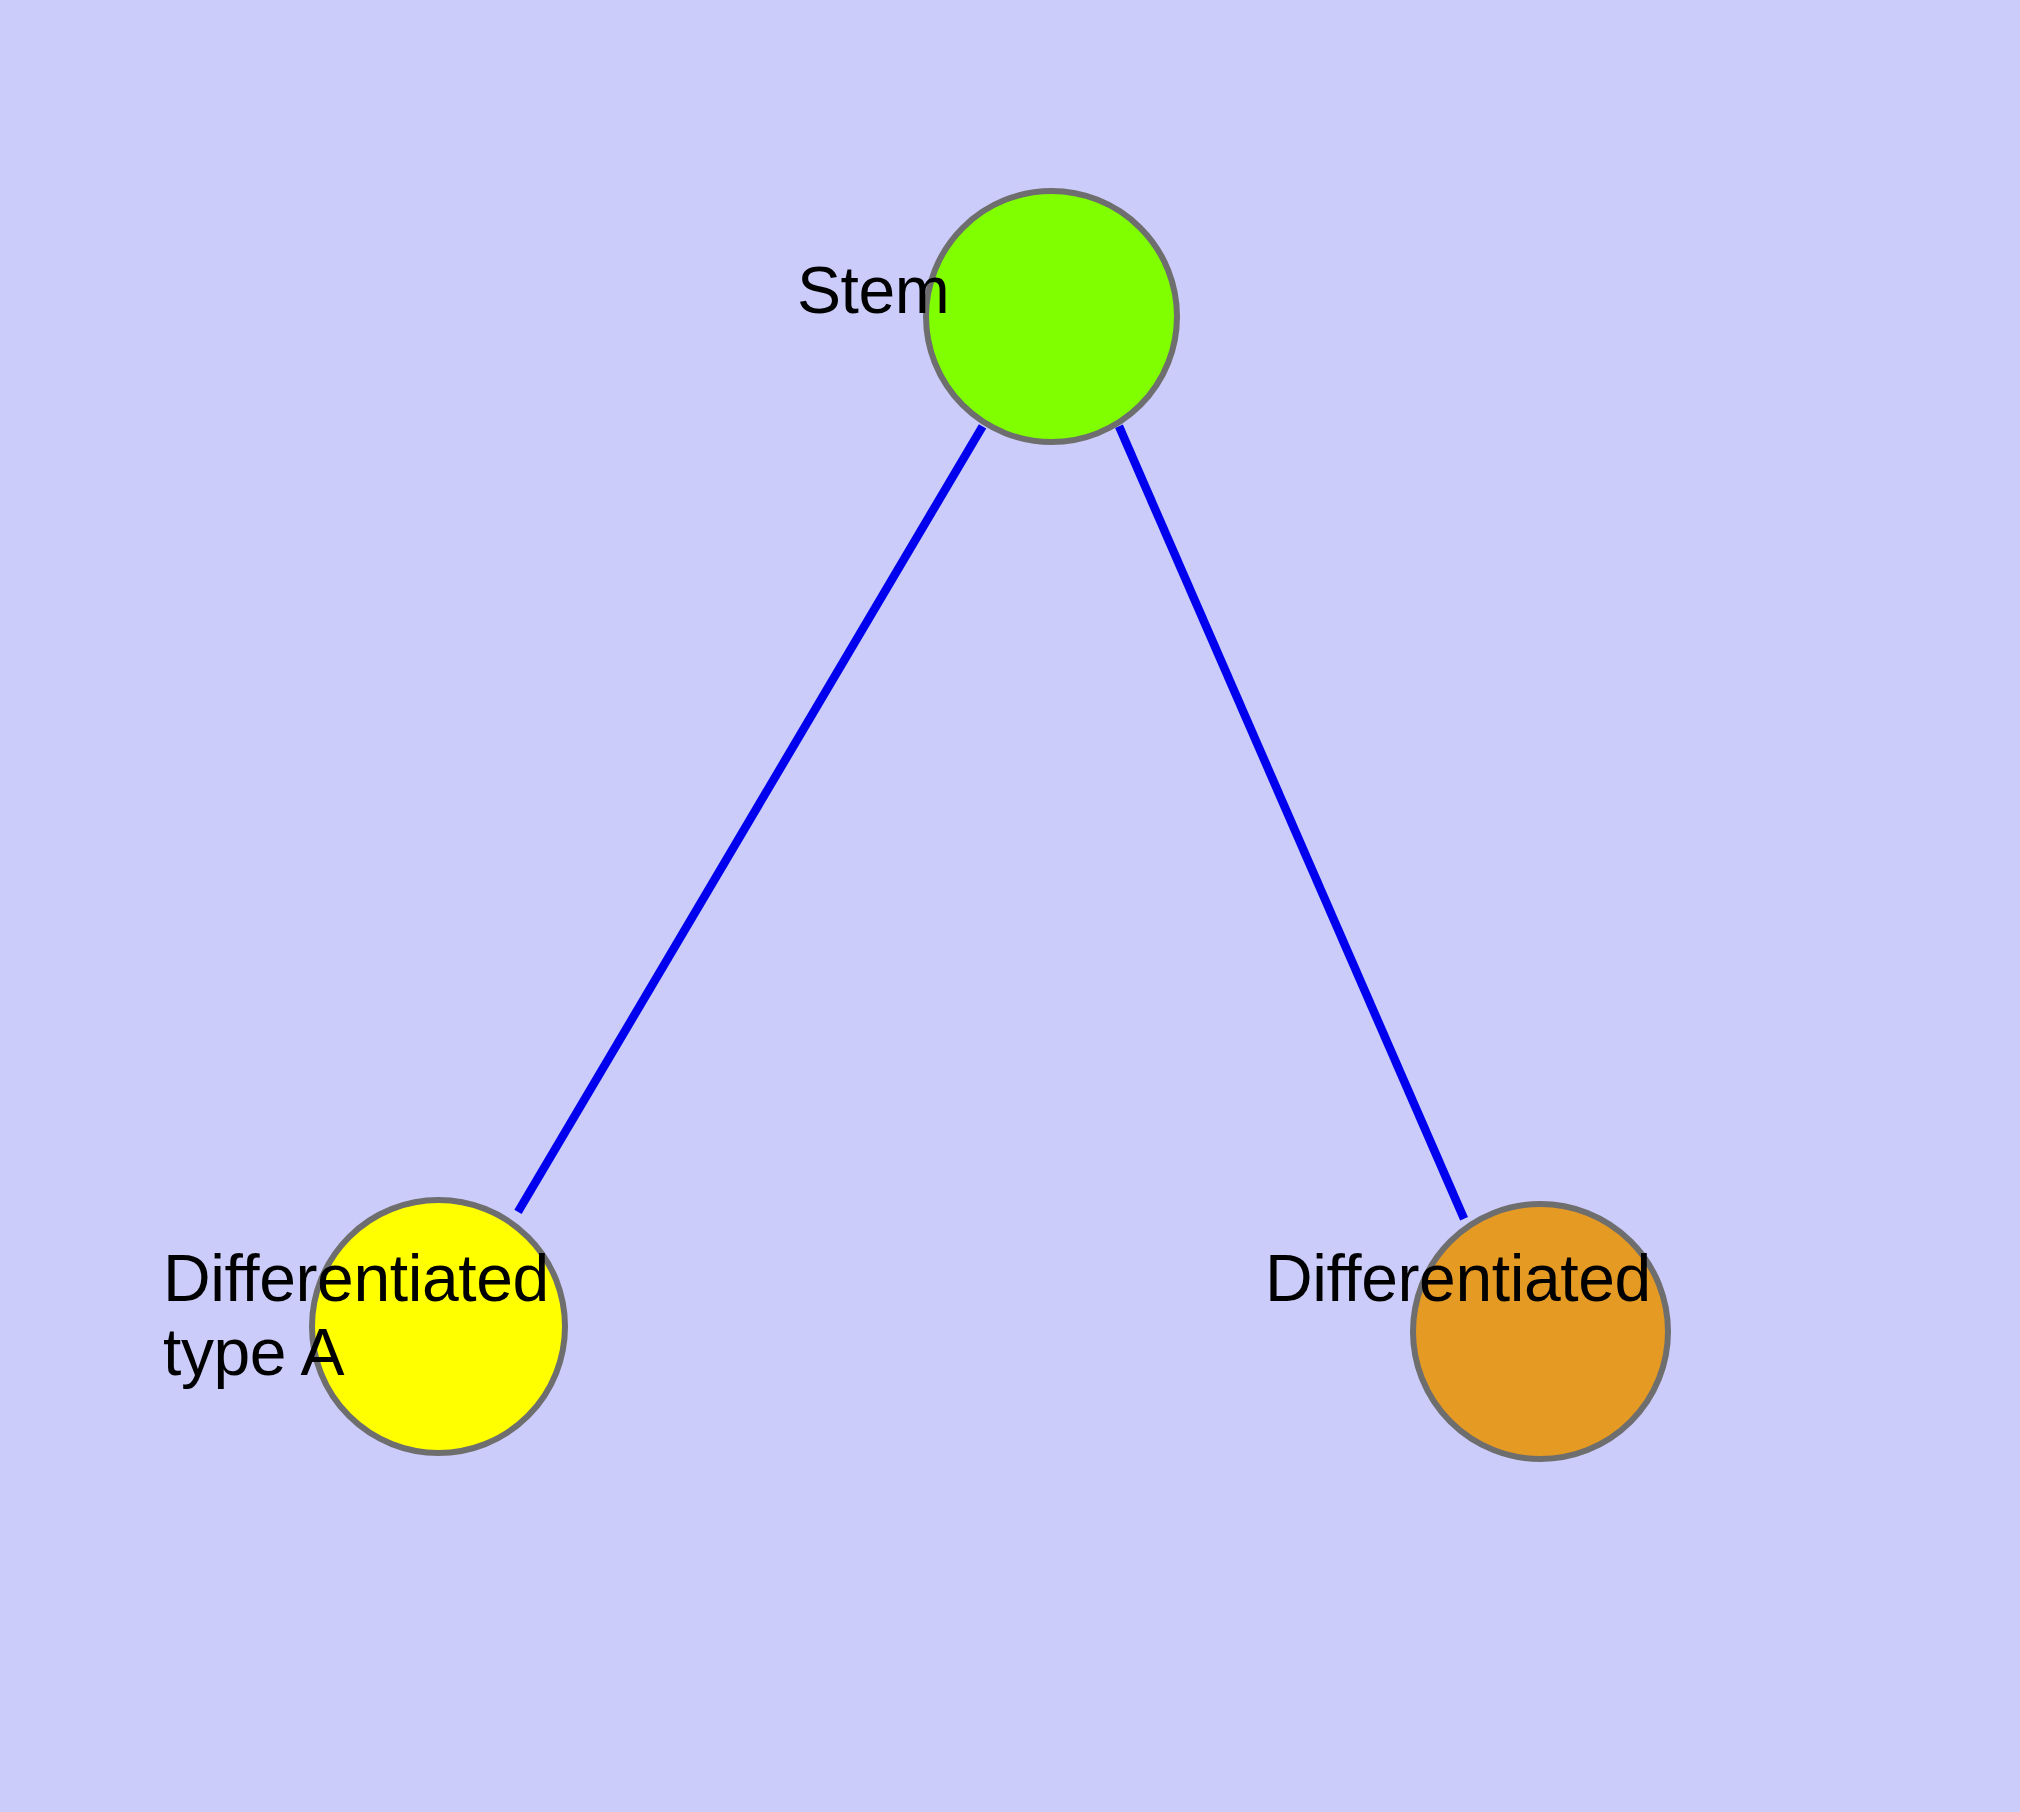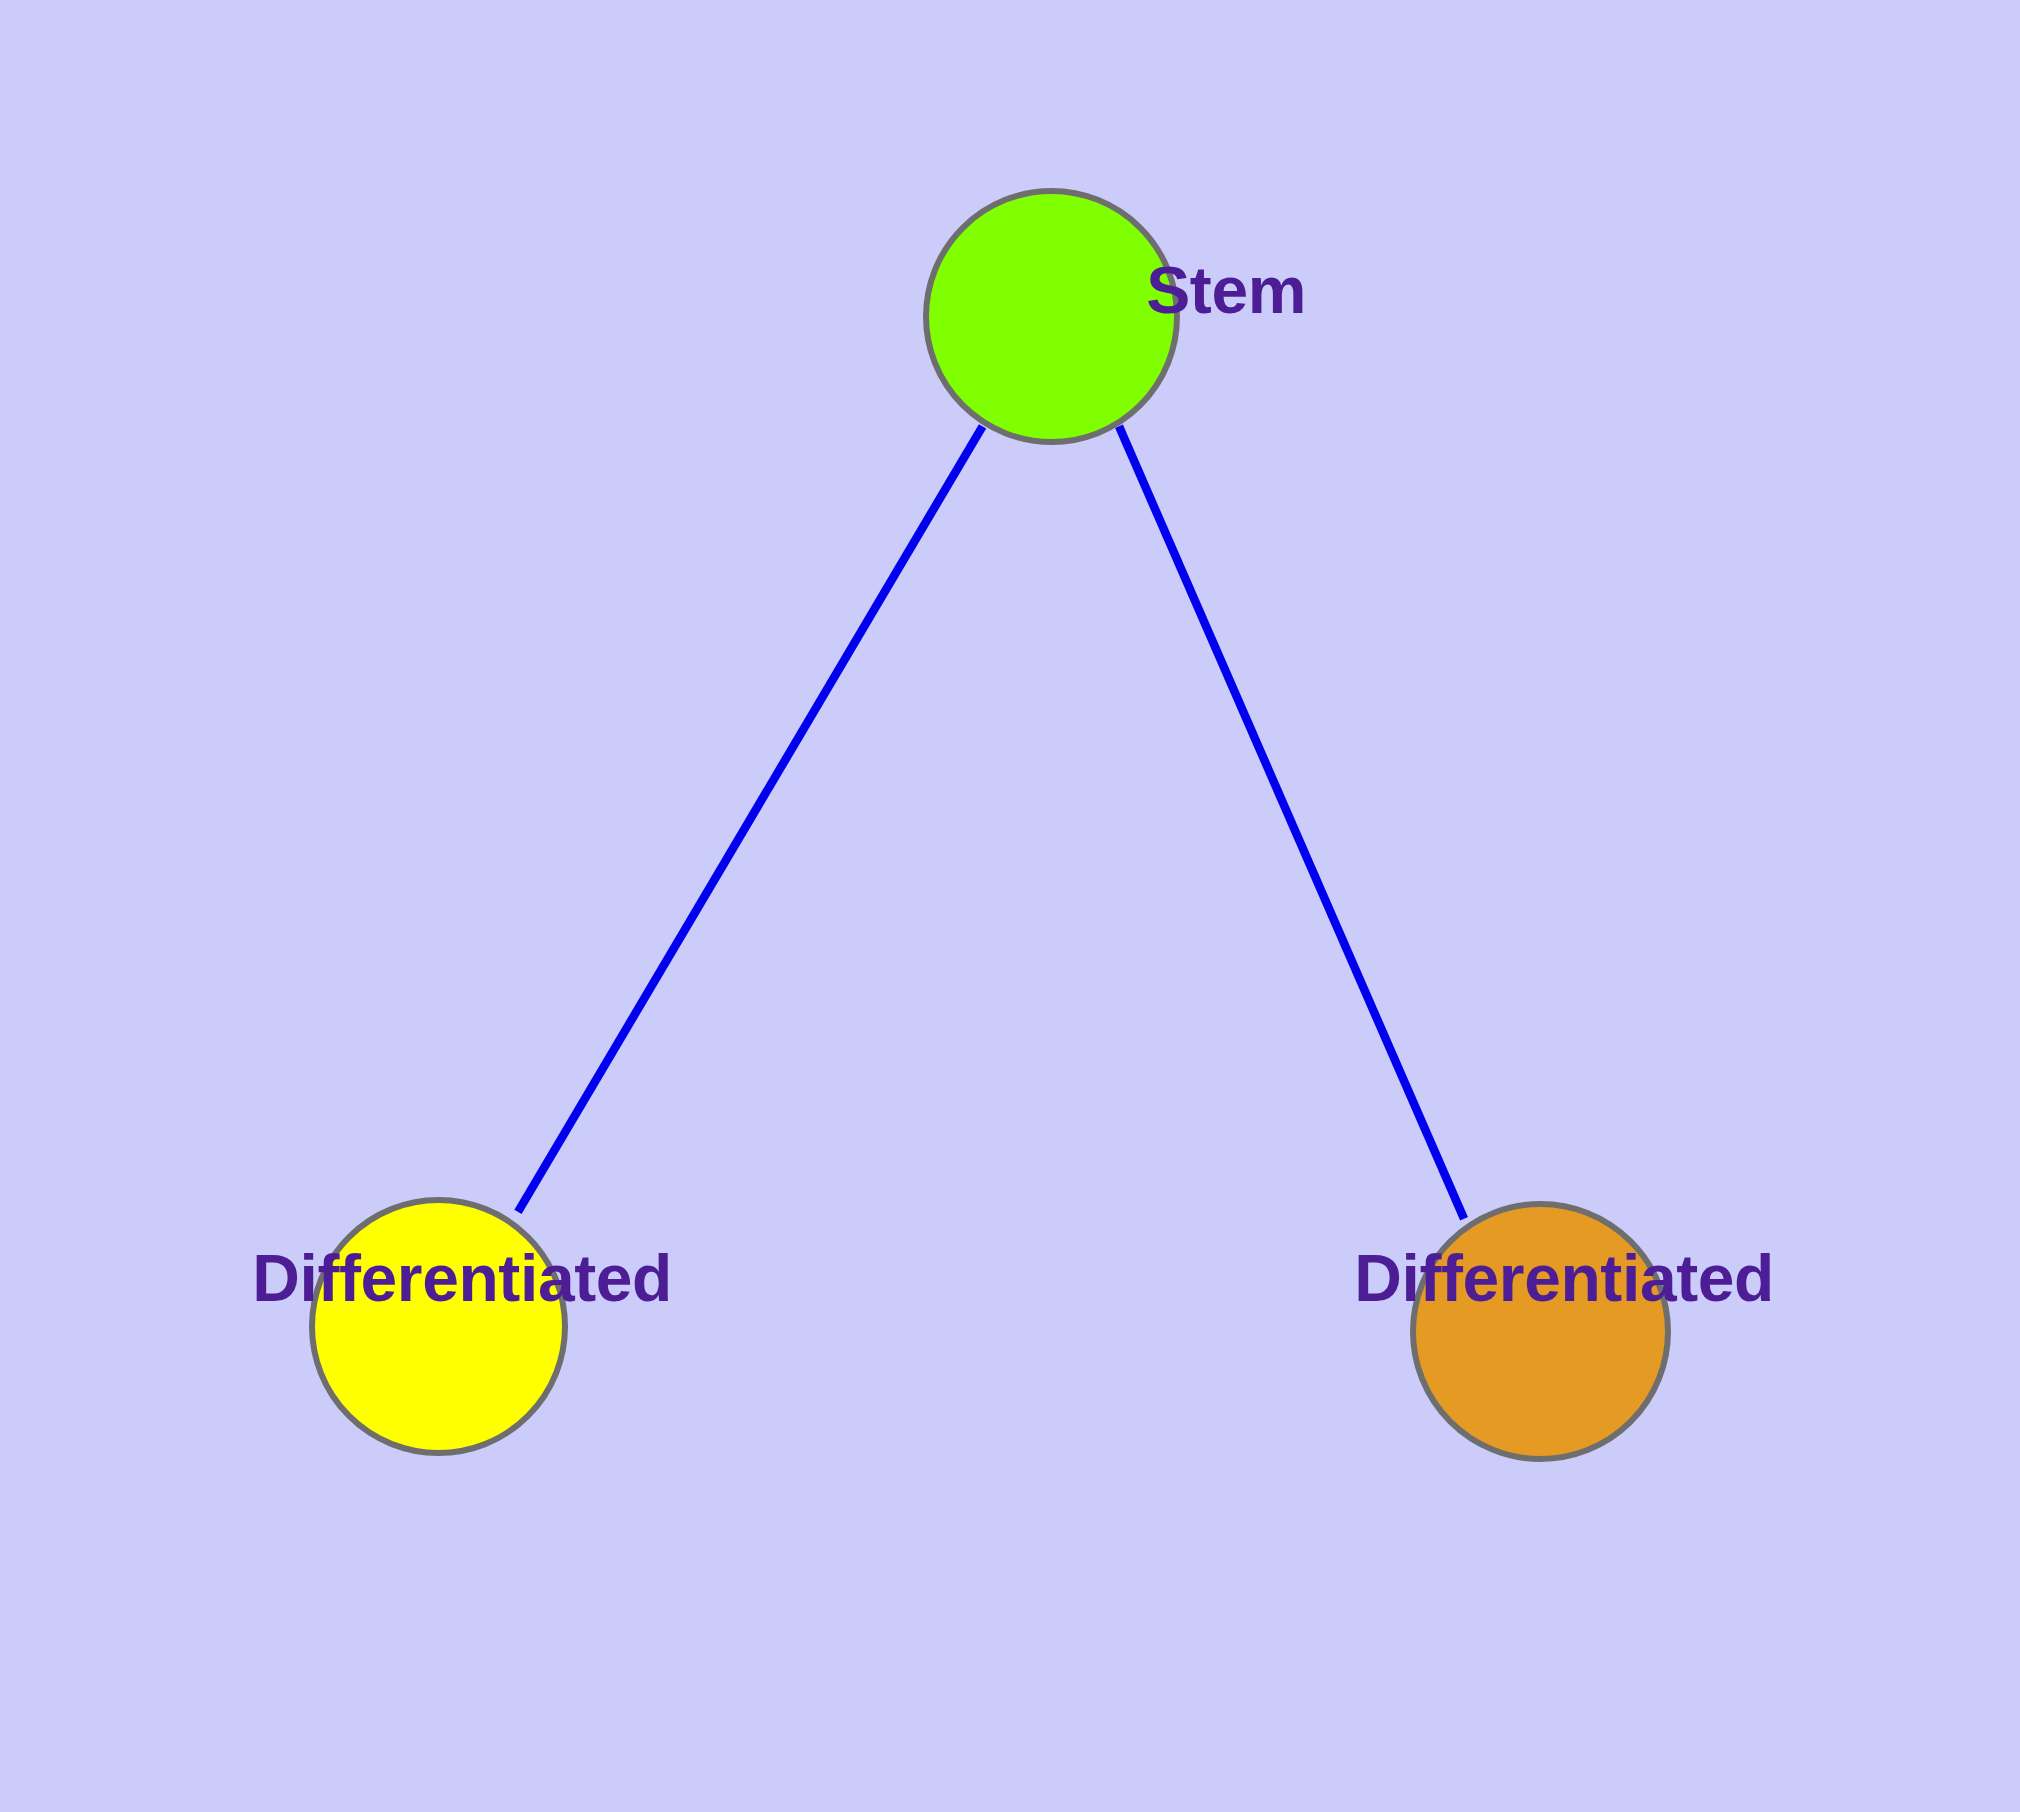--- a/index.html
+++ b/index.html
@@ -24,23 +24,23 @@
     height: 1812px;
   }
   .node {
     position: absolute;
     border-radius: 50%;
     border: 6px solid #6e6e6e;
     box-sizing: border-box;
   }
   .node-label {
     position: absolute;
-    color: #4c1d95;
-    font-weight: bold;
-    text-align: right;
+    color: #000000;
+    font-weight: normal;
+    text-align: left;
     white-space: nowrap;
     line-height: 1.12;
     letter-spacing: -0.4px;
     pointer-events: none;
   }
   #node-stem {
     left: 923px;
     top: 188px;
     width: 257px;
     height: 257px;
@@ -92,20 +92,21 @@
   <div class="node" id="node-stem"></div>
   <div class="node" id="node-diff-a"></div>
   <div class="node" id="node-diff-b"></div>
 
   <div class="node-label" id="label-stem">
     <div>Stem</div>
   </div>
 
   <div class="node-label" id="label-diff-a">
     <div>Differentiated</div>
+    <div>type A</div>
   </div>
 
   <div class="node-label" id="label-diff-b">
     <div>Differentiated</div>
   </div>
 
 </div>
 
 
 </body></html>

